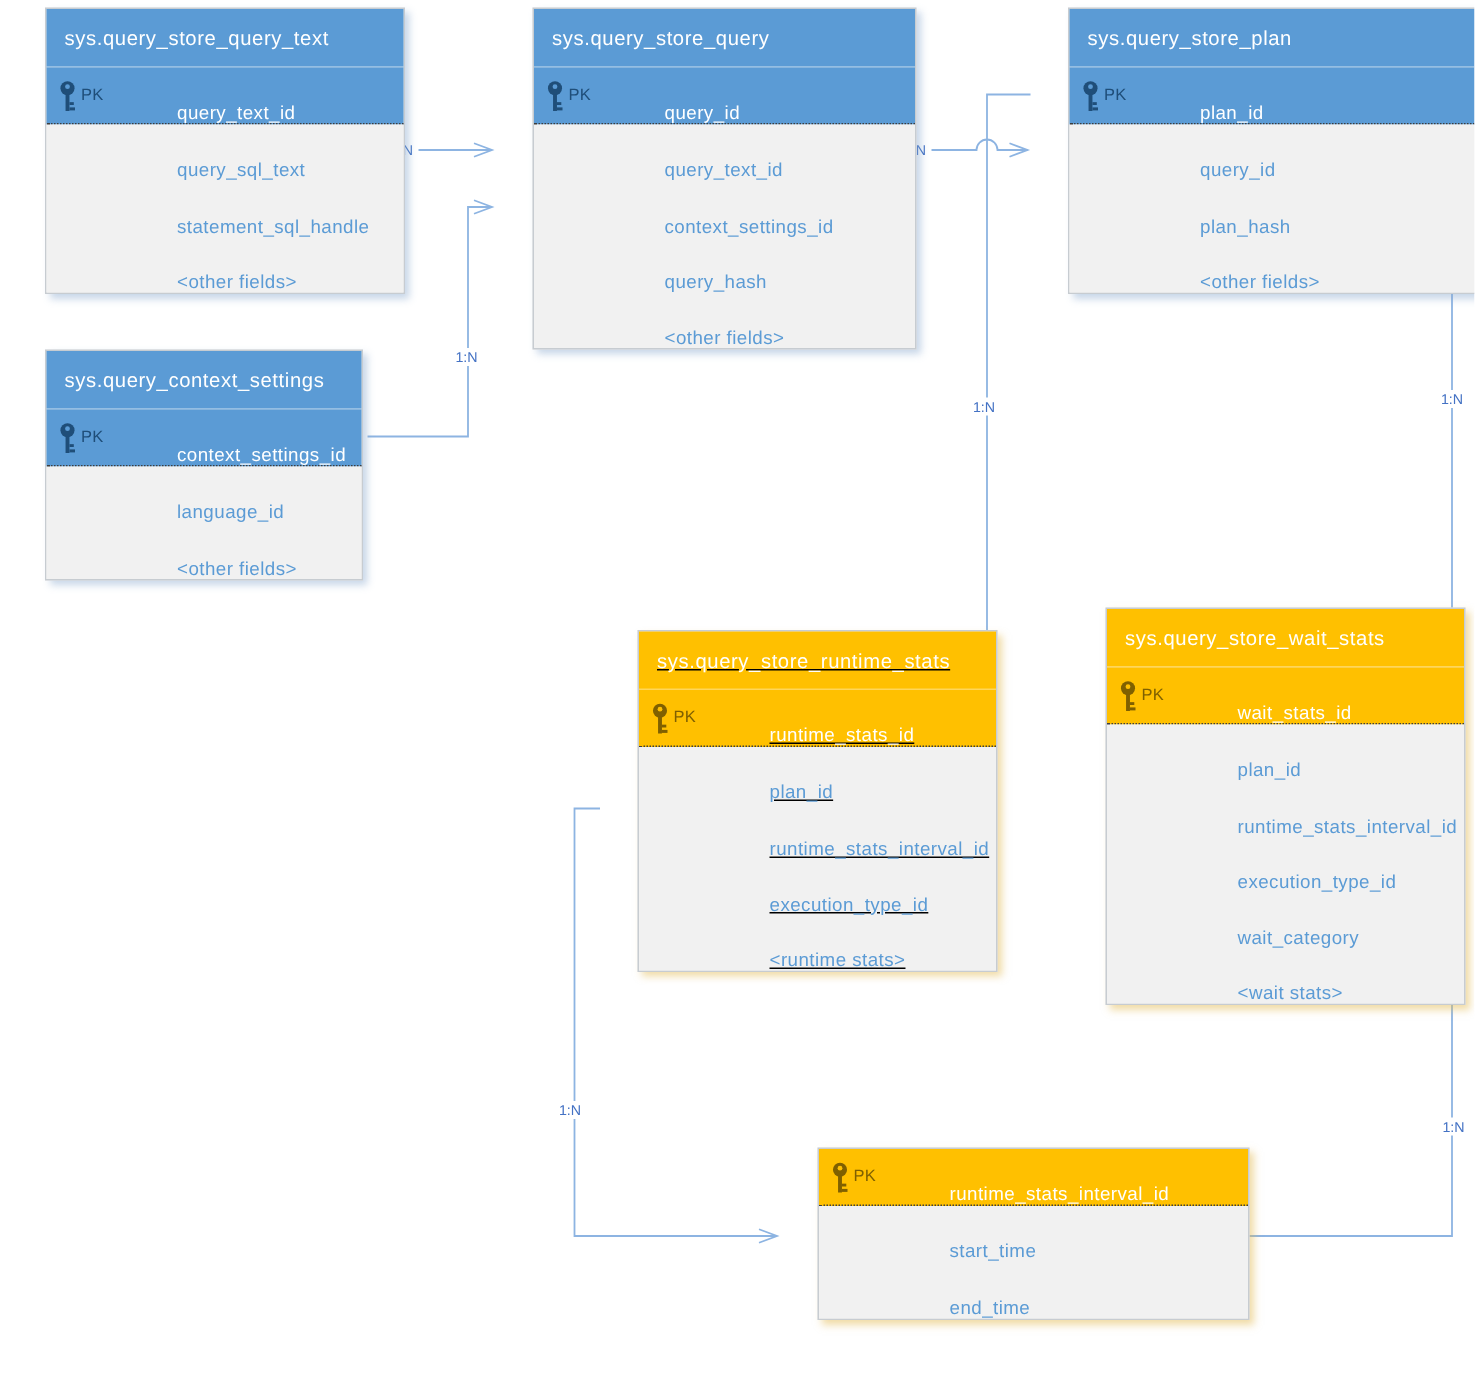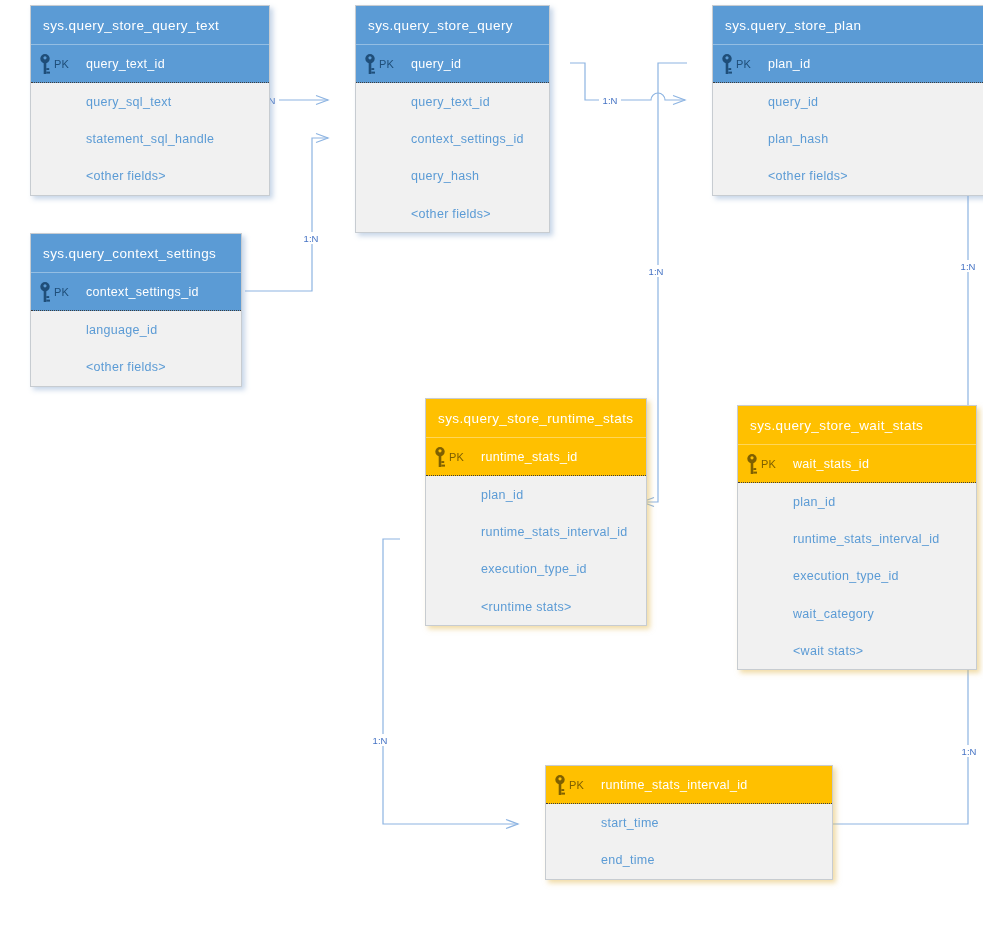--- a/index.html
+++ b/index.html
@@ -40,22 +40,22 @@
     white-space: nowrap;
     overflow: hidden;
   }
   .blue   .entity-header { background: var(--blue-header, #5b9bd5); }
   .orange .entity-header { background: var(--orange-header, #ffc000); }
 
   .row {
     box-sizing: border-box;
     position: relative;
     display: flex;
-    align-items: center;
-    padding-left: 55px;
+    align-items: flex-end;
+    padding-left: 87px;
     white-space: nowrap;
   }
   .pk-row { height: 38px; border-bottom: 1px dotted #3d3d3d; color: var(--header-text, #ffffff); }
   .blue   .pk-row { background: var(--blue-header, #5b9bd5); }
   .orange .pk-row { background: var(--orange-header, #ffc000); }
   .field-row {
     height: 37.3px;
     background: var(--body-background, #f1f1f1);
     color: var(--field-text, #5b9bd5);
   }
@@ -133,21 +133,21 @@
         <div class="row field-row">
           <span class="field-name">query_sql_text</span>
         </div>
         <div class="row field-row">
           <span class="field-name">statement_sql_handle</span>
         </div>
         <div class="row field-row">
           <span class="field-name">&lt;other fields&gt;</span>
         </div>
       </div>
-      <div class="entity blue" style="left: 330px; top: 5px; width: 195px;">
+      <div class="entity blue" style="left: 330px; top: 5px; width: 256px;">
         <div class="entity-header">
           <span>sys.query_store_query</span>
         </div>
         <div class="row pk-row">
           <span class="pk-badge">
             <svg class="key-icon" width="13" height="21" viewBox="0 0 13 21">
               <circle cx="5" cy="5.3" r="4.7" fill="#1f4e79"></circle>
               <circle cx="5" cy="4.3" r="1.6" fill="#5b9bd5"></circle>
               <rect x="3.7" y="9.2" width="2.6" height="11.3" fill="#1f4e79"></rect>
               <rect x="6.3" y="14.6" width="2.9" height="1.9" fill="#1f4e79"></rect>
@@ -214,21 +214,21 @@
           </span>
           <span class="field-name">context_settings_id</span>
         </div>
         <div class="row field-row">
           <span class="field-name">language_id</span>
         </div>
         <div class="row field-row">
           <span class="field-name">&lt;other fields&gt;</span>
         </div>
       </div>
-      <div class="entity orange" style="left: 400px; top: 398px; width: 222px;">
+      <div class="entity orange" style="left: 400px; top: 420px; width: 240px; text-decoration: underline;">
         <div class="entity-header">
           <span>sys.query_store_runtime_stats</span>
         </div>
         <div class="row pk-row">
           <span class="pk-badge">
             <svg class="key-icon" width="13" height="21" viewBox="0 0 13 21">
               <circle cx="5" cy="5.3" r="4.7" fill="#7f6000"></circle>
               <circle cx="5" cy="4.3" r="1.6" fill="#ffc000"></circle>
               <rect x="3.7" y="9.2" width="2.6" height="11.3" fill="#7f6000"></rect>
               <rect x="6.3" y="14.6" width="2.9" height="1.9" fill="#7f6000"></rect>

